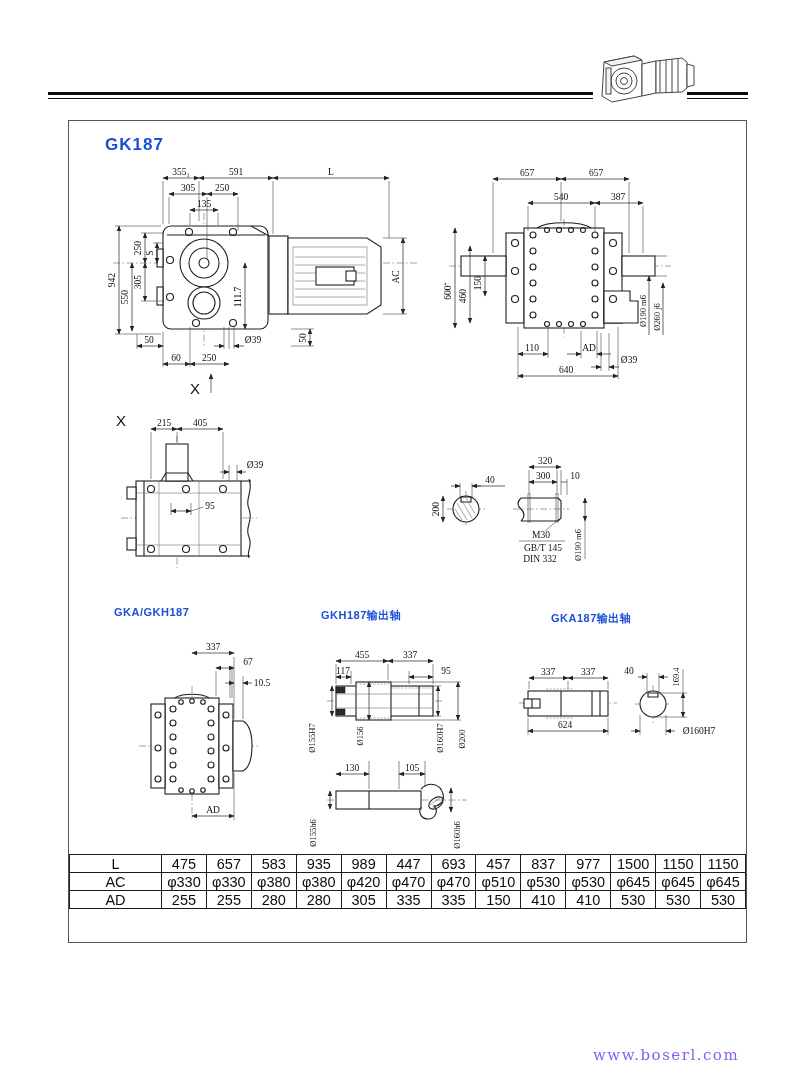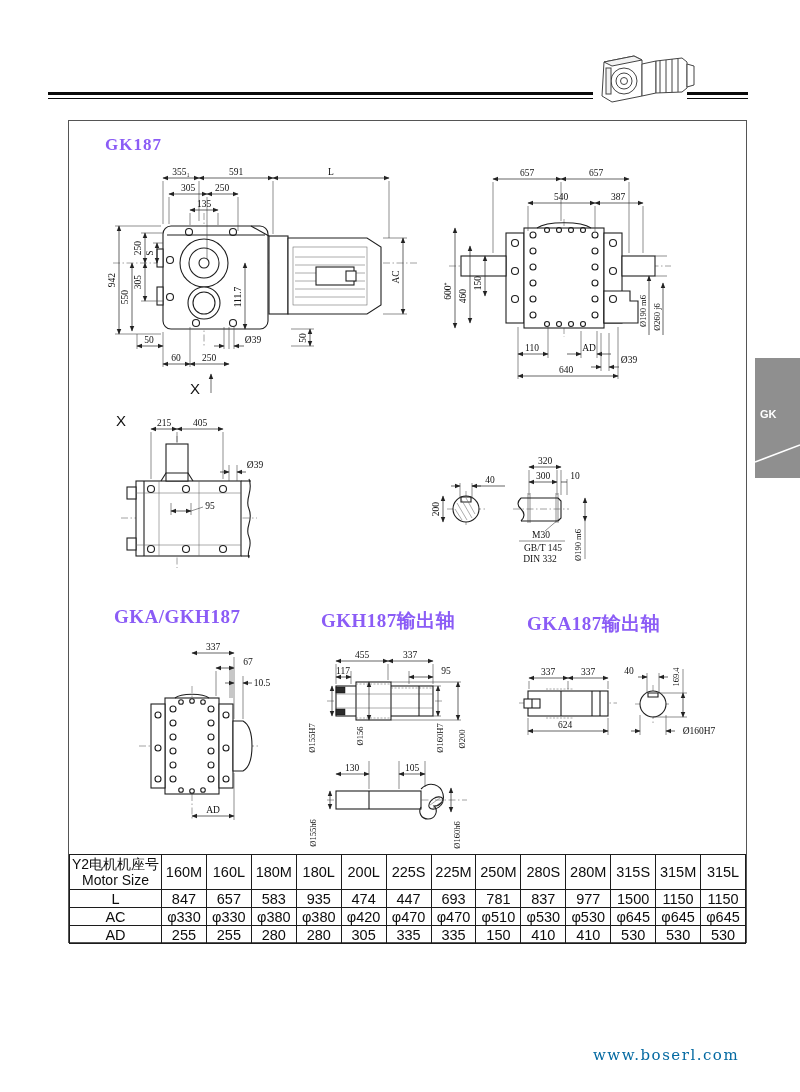--- a/index.html
+++ b/index.html
@@ -1,26 +1,26 @@
 <!DOCTYPE html>
 <html><head>
 <meta charset="utf-8">
 <style>
   html,body{margin:0;padding:0;background:#e8e8e8;}
   .page{position:relative;width:800px;height:1092px;background:#ffffff;overflow:hidden;
         font-family:"Liberation Sans",sans-serif;color:#111;}
   .rule{position:absolute;height:3px;border-top:3px solid #0a0a0a;border-bottom:1px solid #0a0a0a;}
   .frame{position:absolute;left:68px;top:120px;width:677px;height:821px;border:1px solid #555;box-sizing:content-box;}
-  .title{position:absolute;font-family:Liberation Serif, serif;font-weight:bold;color:#8b5cf6;white-space:nowrap;}
+  .title{position:absolute;font-family:Liberation Sans, sans-serif;font-weight:bold;color:#1d4ed8;white-space:nowrap;}
   .t-main{left:36px;top:14px;font-size:17px;letter-spacing:1px;}
-  .t-sub{font-size:19px;letter-spacing:.5px;}
+  .t-sub{font-size:11px;letter-spacing:.5px;}
   .tab{position:absolute;left:755px;top:358px;width:45px;height:120px;background:#8f8f8f;}
   .tab span{position:absolute;left:5px;top:50px;color:#fff;font-size:11px;font-weight:bold;font-family:"Liberation Sans",sans-serif;}
   .footer{position:absolute;left:593px;top:1046px;font-family:"DejaVu Serif","Liberation Serif",serif;
-          font-size:15px;letter-spacing:1.5px;color:#0369a1;}
+          font-size:15px;letter-spacing:1.5px;color:#8b5cf6;}
   svg text{font-family:"Liberation Serif",serif;font-size:9.5px;fill:#111;text-anchor:middle;}
   svg text.big{font-size:15px;font-family:"Liberation Sans",sans-serif;}
   svg text.sm{font-size:8.5px;}
   .o{stroke:#1f1f1f;stroke-width:1.1;fill:#fff;}
   .o2{stroke:#1f1f1f;stroke-width:1.1;fill:none;}
   .f{stroke:#666;stroke-width:.55;fill:none;}
   .w{stroke:#444;stroke-width:.6;fill:none;}
   .d{stroke:#222;stroke-width:.7;fill:none;}
   .cl{stroke:#555;stroke-width:.55;fill:none;stroke-dasharray:7 2.5 1.5 2.5;}
   .h{stroke:#333;stroke-width:.7;fill:none;}
@@ -52,33 +52,27 @@
       <path d="M66,13 L92,10 L97,14 L97,40 L92,44 L66,45 Z"></path>
       <path d="M97,16 L104,18 L104,37 L97,39 Z"></path>
       <line x1="70" y1="13" x2="70" y2="45"></line>
         <line x1="76" y1="12" x2="76" y2="45"></line>
       <line x1="82" y1="11" x2="82" y2="44"></line>
         <line x1="88" y1="11" x2="88" y2="44"></line>
       <rect x="16" y="20" width="5" height="26" fill="#f2f2f2"></rect>
     </g>
   </svg>
 
-  <div class="tab">
-    <span>GK</span>
-    <svg width="45" height="120" style="position:absolute;left:0;top:0">
-      <line x1="0" y1="104" x2="45" y2="87" stroke="#fff" stroke-width="1.5"></line>
-    </svg>
-  </div>
 
   <div class="frame">
 
     <span class="title t-main">GK187</span>
     <span class="title t-sub" style="left:45px;top:485px;">GKA/GKH187</span>
     <span class="title t-sub" style="left:252px;top:487px;">GKH187输出轴</span>
-    <span class="title t-sub" style="left:458px;top:490px;">GKA187输出轴</span>
+    <span class="title t-sub" style="left:482px;top:490px;">GKA187输出轴</span>
 
     <svg width="677" height="821" viewBox="0 0 677 821" style="position:absolute;left:0;top:0">
       <defs>
         <marker id="m" viewBox="0 0 10 10" refX="9" refY="5" markerWidth="8" markerHeight="8" orient="auto-start-reverse">
           <path d="M0,1 L10,5 L0,9 Z" fill="#222"></path>
         </marker>
       </defs>
 
       <g>
         <line class="cl" x1="44" y1="142" x2="348" y2="142"></line>
@@ -520,49 +514,30 @@
           <col>
           <col>
           <col>
           <col>
           <col>
           <col>
           <col>
           <col>
       </colgroup>
       <tbody>
-          <tr class="hd">
-        <td class="lab">
-          <div>Y2电机机座号</div>
-          <div>Motor Size</div>
-        </td>
-        <td>160M</td>
-        <td>160L</td>
-        <td>180M</td>
-        <td>180L</td>
-        <td>200L</td>
-        <td>225S</td>
-        <td>225M</td>
-        <td>250M</td>
-        <td>280S</td>
-        <td>280M</td>
-        <td>315S</td>
-        <td>315M</td>
-        <td>315L</td>
-      </tr>
       <tr class="dt">
         <td>L</td>
-        <td>847</td>
+        <td>475</td>
         <td>657</td>
         <td>583</td>
         <td>935</td>
-        <td>474</td>
+        <td>989</td>
         <td>447</td>
         <td>693</td>
-        <td>781</td>
+        <td>457</td>
         <td>837</td>
         <td>977</td>
         <td>1500</td>
         <td>1150</td>
         <td>1150</td>
       </tr>
       <tr class="dt">
         <td>AC</td>
         <td>φ330</td>
         <td>φ330</td>

